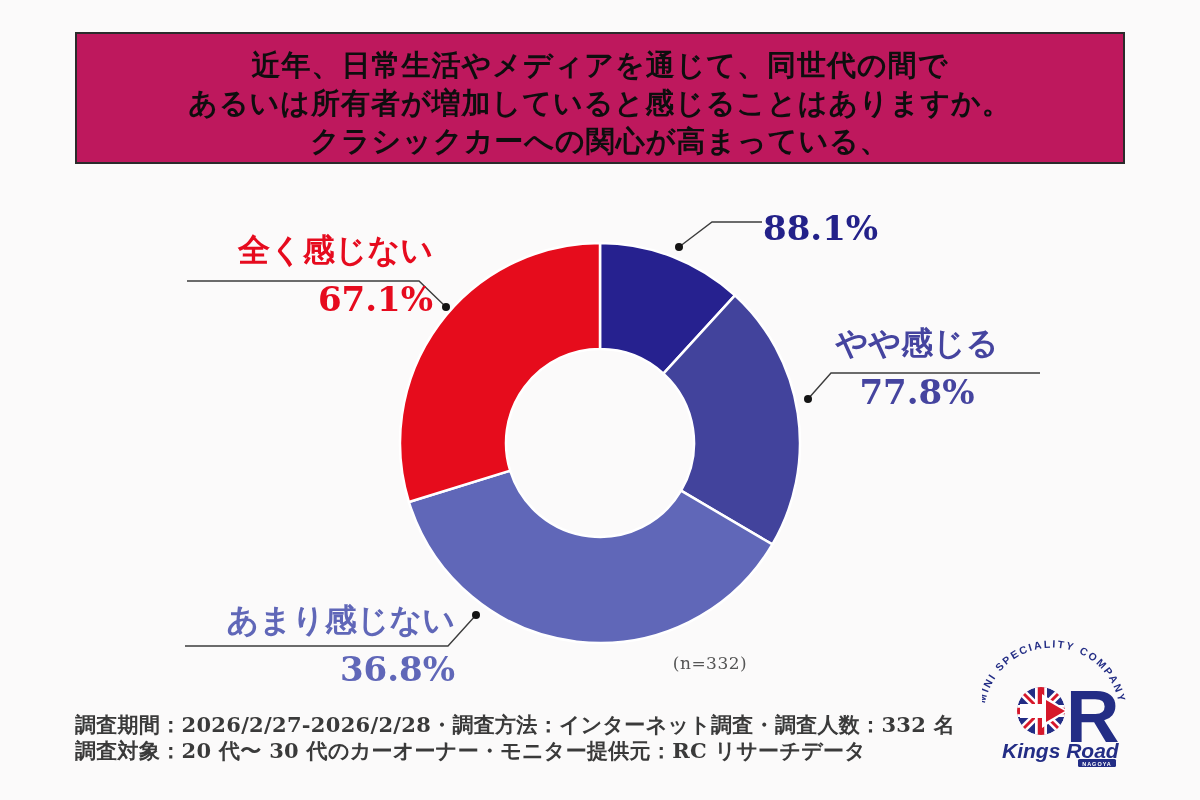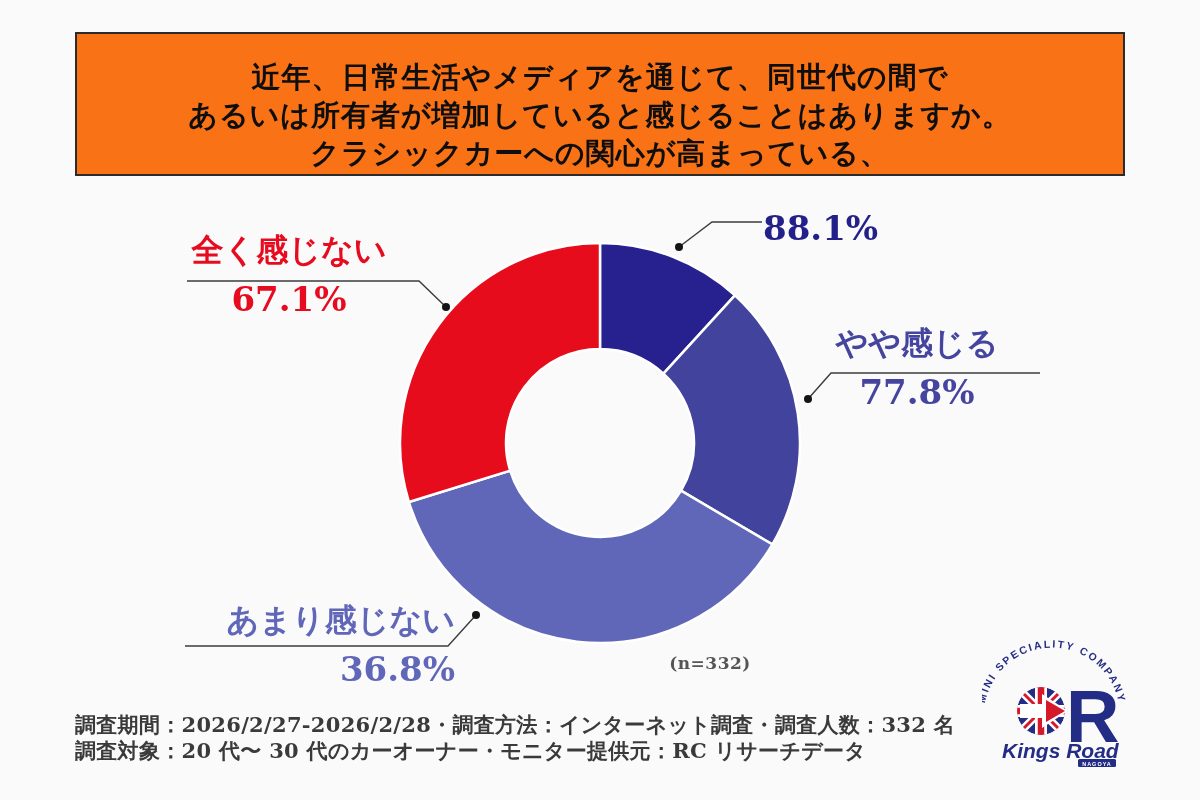--- a/index.html
+++ b/index.html
@@ -3,39 +3,39 @@
 <meta charset="utf-8">
 <style>
   html,body{margin:0;padding:0;}
   body{
     width:1200px;height:800px;position:relative;overflow:hidden;
     background:#fbfafa;
     font-family:"DejaVu Serif","Liberation Serif",serif;
   }
   .title-box{
     position:absolute;left:75px;top:32px;width:1046px;height:116px;
-    border:2px solid #2b2b2b;background:#f97316;
-    text-align:center;padding-top:24px;
+    border:2px solid #2b2b2b;background:#be185d;
+    text-align:center;padding-top:12px;
   }
   .title-line{
     font-size:29px;line-height:38px;font-weight:bold;color:#0e0e0e;
     letter-spacing:1px;
   }
   #donut-wrap{position:absolute;left:397px;top:240px;width:406px;height:406px;}
   #leader-svg{position:absolute;left:0;top:0;width:1200px;height:800px;pointer-events:none;}
   .pie-label{position:absolute;font-weight:bold;}
   .pl-name{font-size:32px;line-height:42px;white-space:nowrap;}
   .pl-pct{font-size:34px;line-height:44px;margin-top:6px;}
   #label-0{left:763px;top:200px;width:290px;text-align:left;}
   #label-1{left:817px;top:322px;width:200px;text-align:center;}
   #label-2{left:195px;top:599px;width:260px;text-align:right;}
-  #label-3{left:164px;top:229px;width:250px;text-align:center;}
+  #label-3{left:183px;top:229px;width:250px;text-align:right;}
   .n-label{
     position:absolute;left:610px;top:653px;width:200px;text-align:center;
-    font-size:17px;color:#555;letter-spacing:0.5px;font-weight:bold;
+    font-size:17px;color:#555;letter-spacing:0.5px;
   }
   .footer{position:absolute;left:75px;top:712px;color:#3a3a3a;}
   .footer-line{font-size:21px;line-height:26px;font-weight:bold;letter-spacing:0.3px;}
   #logo-svg{position:absolute;left:982px;top:638px;width:170px;height:145px;}
 </style>
 </head>
 <body>
 
 <div class="title-box">
   <div class="title-line">近年、日常生活やメディアを通じて、同世代の間で</div>

